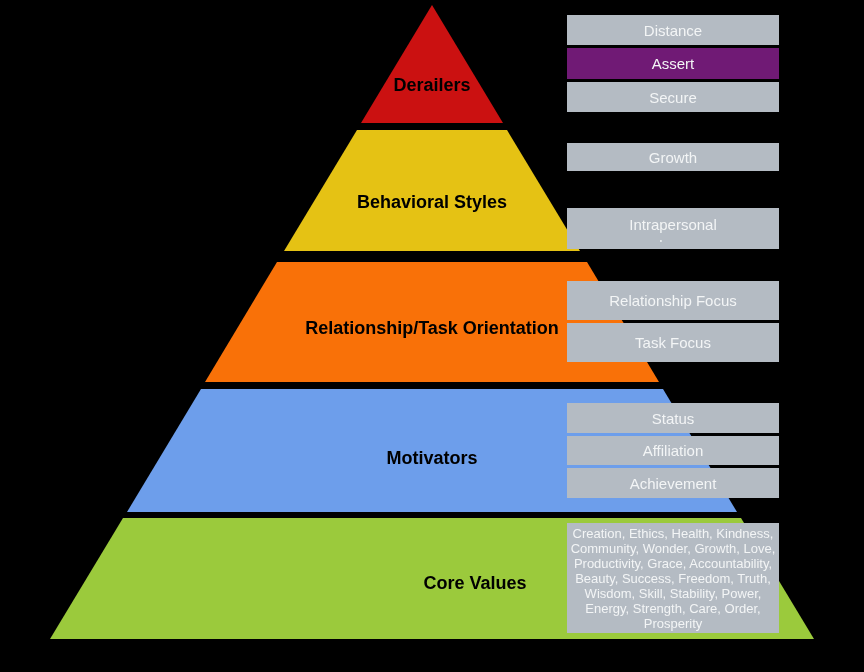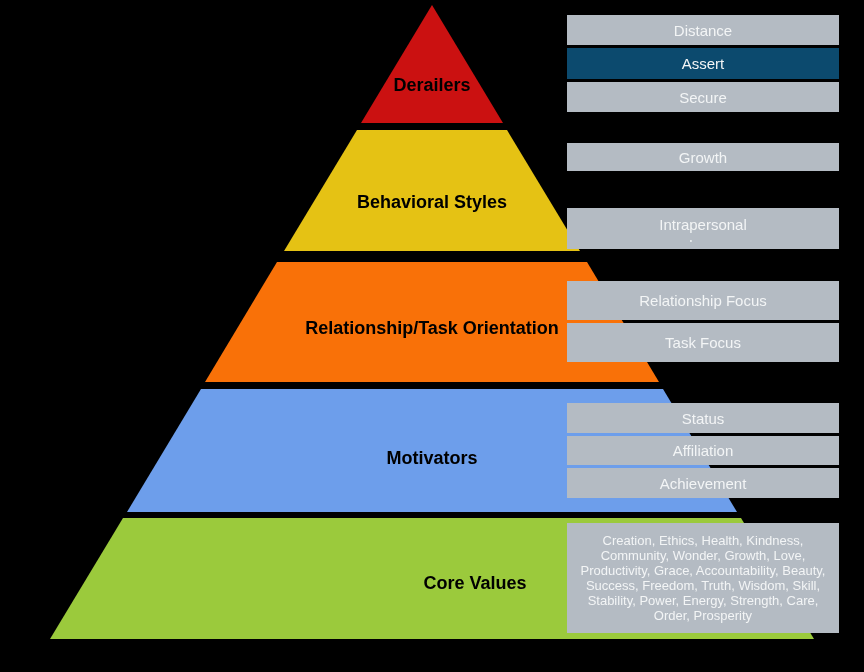--- a/index.html
+++ b/index.html
@@ -16,21 +16,21 @@
   .layer-label{
     position:absolute;left:0;width:864px;height:22px;line-height:22px;
     text-align:center;font-weight:bold;font-size:18px;color:#000;
   }
   .l0{top:74px;}
   .l1{top:191px;}
   .l2{top:317px;}
   .l3{top:447px;}
   .l4{top:572px;margin-left:43px;}
   .gbox{
-    position:absolute;left:567px;width:272px;
+    position:absolute;left:567px;width:212px;
     display:flex;align-items:center;justify-content:center;
     font-size:15px;color:#f3f5f6;
   }
   .core-box{
     font-size:13px;line-height:15px;text-align:center;
     padding:16px 3px;box-sizing:border-box;
   }
 </style>
 </head>
 <body>
@@ -43,21 +43,21 @@
   <div class="shape s3" style="background-color: rgb(109, 158, 235);"></div>
   <div class="shape s4" style="background-color: rgb(155, 202, 60);"></div>
 
   <div class="layer-label l0">Derailers</div>
   <div class="layer-label l1">Behavioral Styles</div>
   <div class="layer-label l2">Relationship/Task Orientation</div>
   <div class="layer-label l3">Motivators</div>
   <div class="layer-label l4">Core Values</div>
 
   <div class="gbox" style="top: 15px; height: 30px; background-color: rgb(180, 187, 195);">Distance</div>
-  <div class="gbox" style="top: 48px; height: 31px; background-color: #0c4a6e;">Assert</div>
+  <div class="gbox" style="top: 48px; height: 31px; background-color: #701a75;">Assert</div>
   <div class="gbox" style="top: 82px; height: 30px; background-color: rgb(180, 187, 195);">Secure</div>
 
   <div class="gbox" style="top: 143px; height: 28px; background-color: rgb(180, 187, 195);">Growth</div>
   <div class="gbox" style="top: 174px; height: 31px; background-color: rgb(180, 187, 195); margin-top: 44px;">Interpersonal</div>
   <div class="gbox" style="top: 208px; height: 32px; background-color: rgb(180, 187, 195);">Intrapersonal</div>
 
   <div class="gbox" style="top: 281px; height: 39px; background-color: rgb(180, 187, 195);">Relationship Focus</div>
   <div class="gbox" style="top: 323px; height: 39px; background-color: rgb(180, 187, 195);">Task Focus</div>
 
   <div class="gbox" style="top: 403px; height: 30px; background-color: rgb(180, 187, 195); text-align: right;">Status</div>

